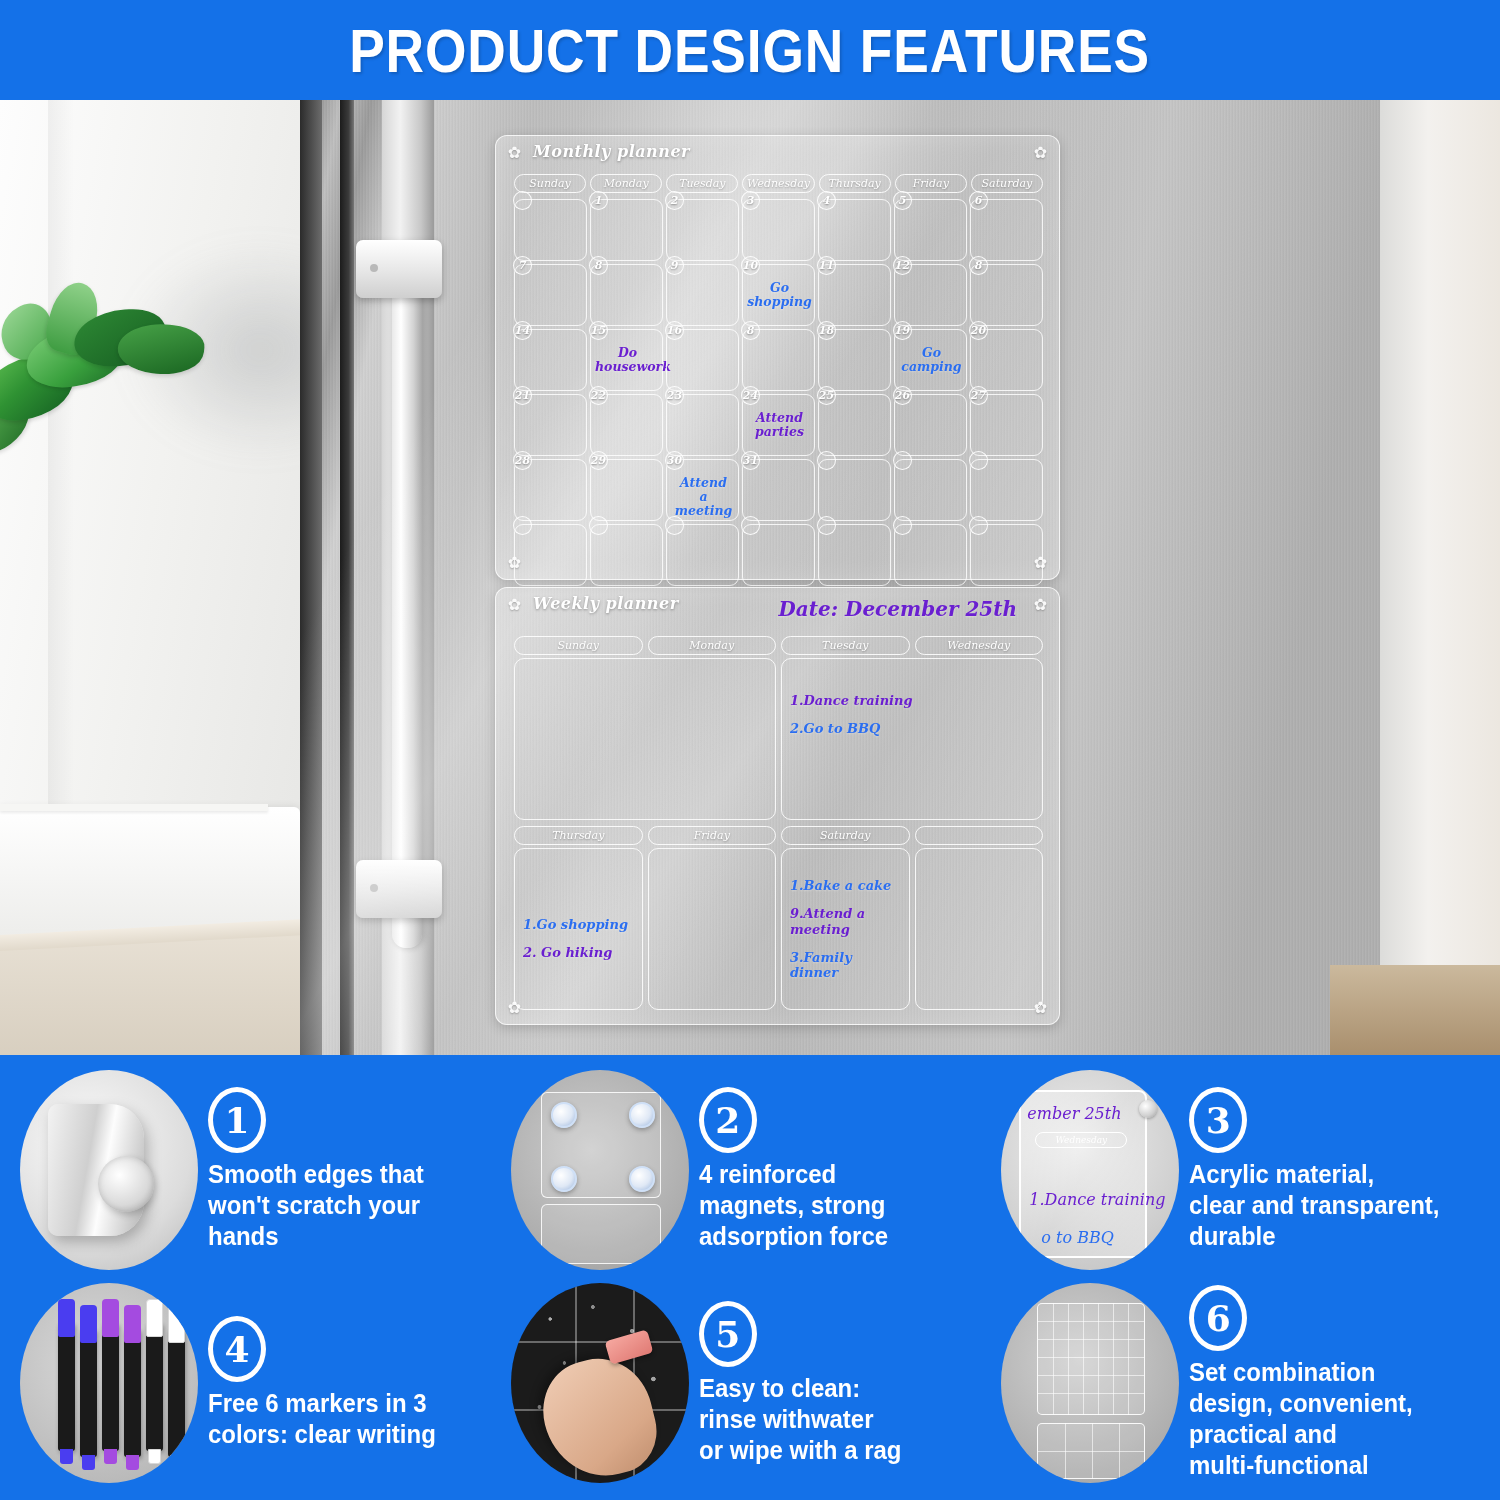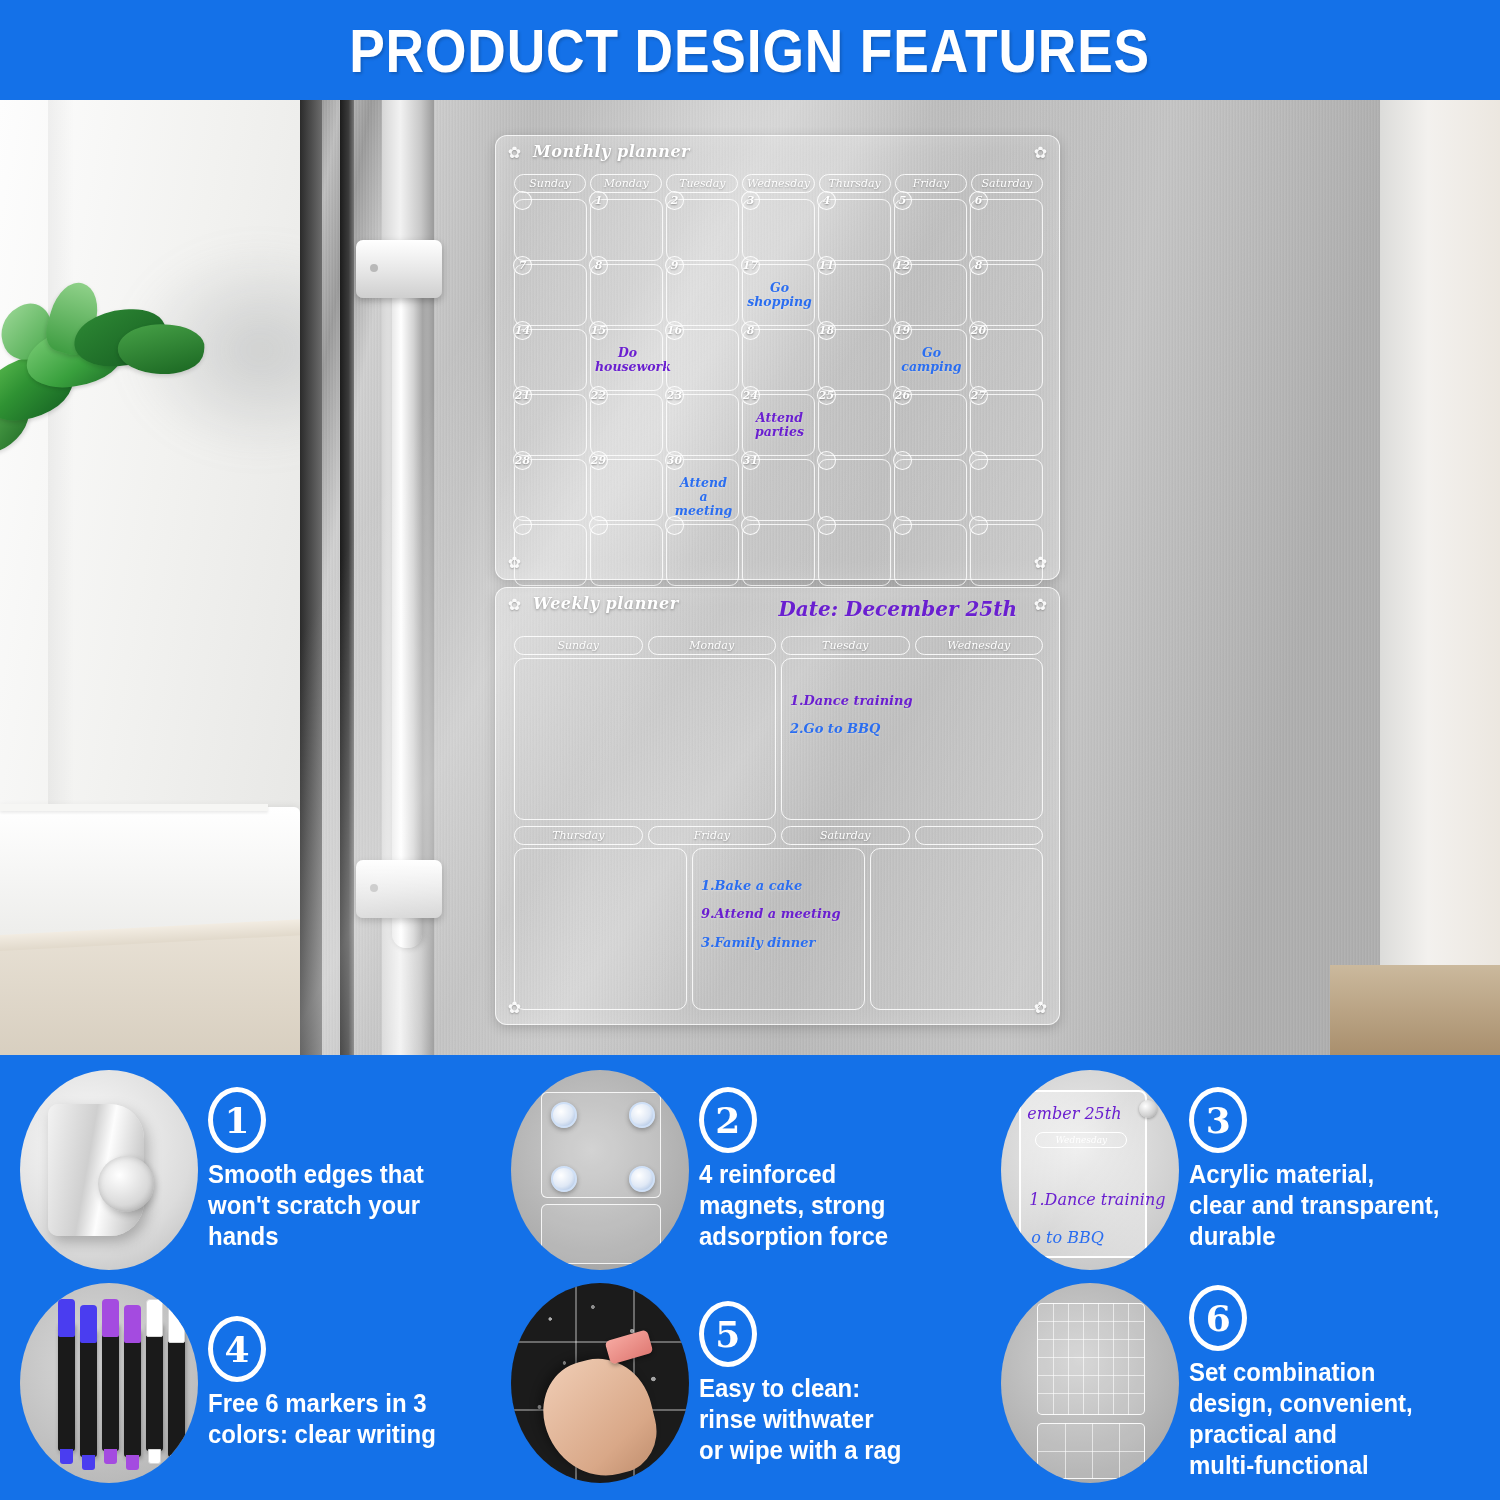--- a/index.html
+++ b/index.html
@@ -496,21 +496,21 @@
         <div class="cell">
           <div class="daynum">7</div>
         </div>
         <div class="cell">
           <div class="daynum">8</div>
         </div>
         <div class="cell">
           <div class="daynum">9</div>
         </div>
         <div class="cell">
-          <div class="daynum">17</div>
+          <div class="daynum">10</div>
           <div class="note ink-blue" style="white-space: pre-line;">Go
 shopping</div>
         </div>
         <div class="cell">
           <div class="daynum">11</div>
         </div>
         <div class="cell">
           <div class="daynum">12</div>
         </div>
         <div class="cell">
@@ -634,20 +634,24 @@
             <div class="wline ink-blue" style="white-space: pre-line;">2.Go to BBQ</div>
           </div>
         </div>
         <div class="week-row-head">
           <div class="dow">Thursday</div>
           <div class="dow">Friday</div>
           <div class="dow">Saturday</div>
           <div class="dow"></div>
         </div>
         <div class="week-row-body" style="margin-bottom: 0px;">
+          <div class="wcell pad-b">
+            <div class="wline ink-blue" style="white-space: pre-line;">1.Go shopping</div>
+            <div class="wline ink-purple" style="white-space: pre-line;">2. Go hiking</div>
+          </div>
           <div class="wcell "></div>
           <div class="wcell pad-c">
             <div class="wline ink-blue" style="white-space: pre-line;">1.Bake a cake</div>
             <div class="wline ink-purple" style="white-space: pre-line;">9.Attend a meeting</div>
             <div class="wline ink-blue" style="white-space: pre-line;">3.Family dinner</div>
           </div>
           <div class="wcell "></div>
         </div>
       </div>
   </div>
@@ -681,21 +685,21 @@
 adsorption force</div>
       </div>
     </div>
     <div class="feature">
       <div class="thumb th-acrylic">
         <div class="sheet"></div>
         <div class="screw"></div>
         <div class="txt" style="left:26px;top:34px;">ember 25th</div>
         <div class="pill">Wednesday</div>
         <div class="txt" style="left:28px;top:120px;">1.Dance training</div>
-        <div class="txt ink-blue" style="left:30px;top:158px;color:#2b6ef0;">o to BBQ</div>
+        <div class="txt ink-blue" style="left:40px;top:158px;color:#2b6ef0;">o to BBQ</div>
       </div>
       <div class="f-text-wrap">
         <div class="badge">3</div>
         <div class="f-text">Acrylic material,
 clear and transparent,
 durable</div>
       </div>
     </div>
     <div class="feature">
       <div class="thumb th-markers">

